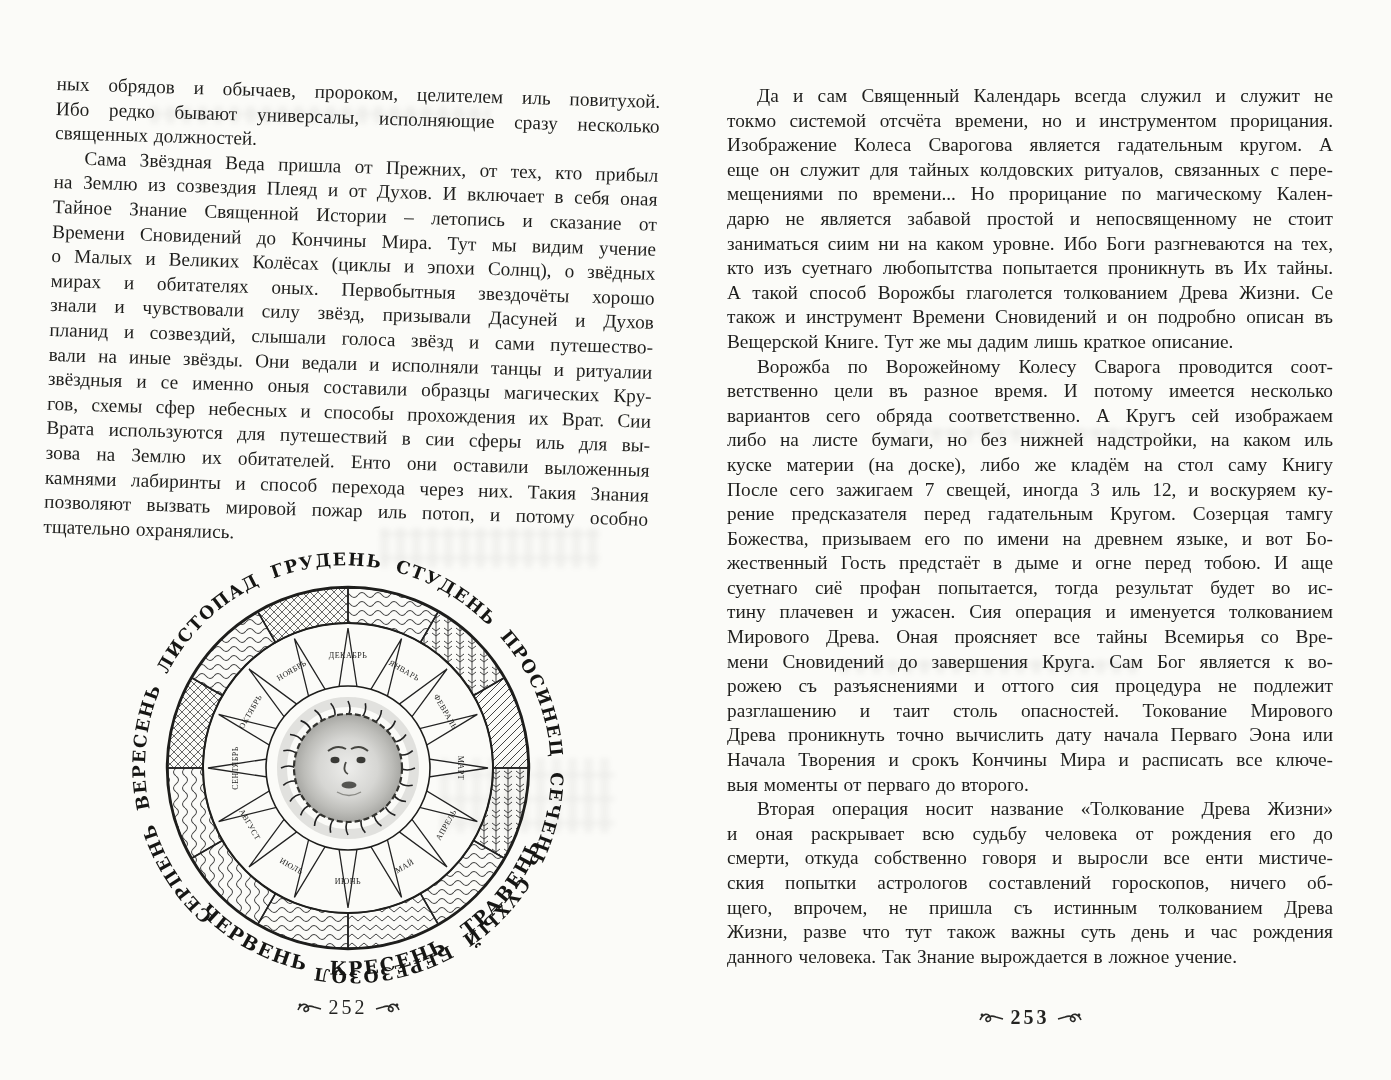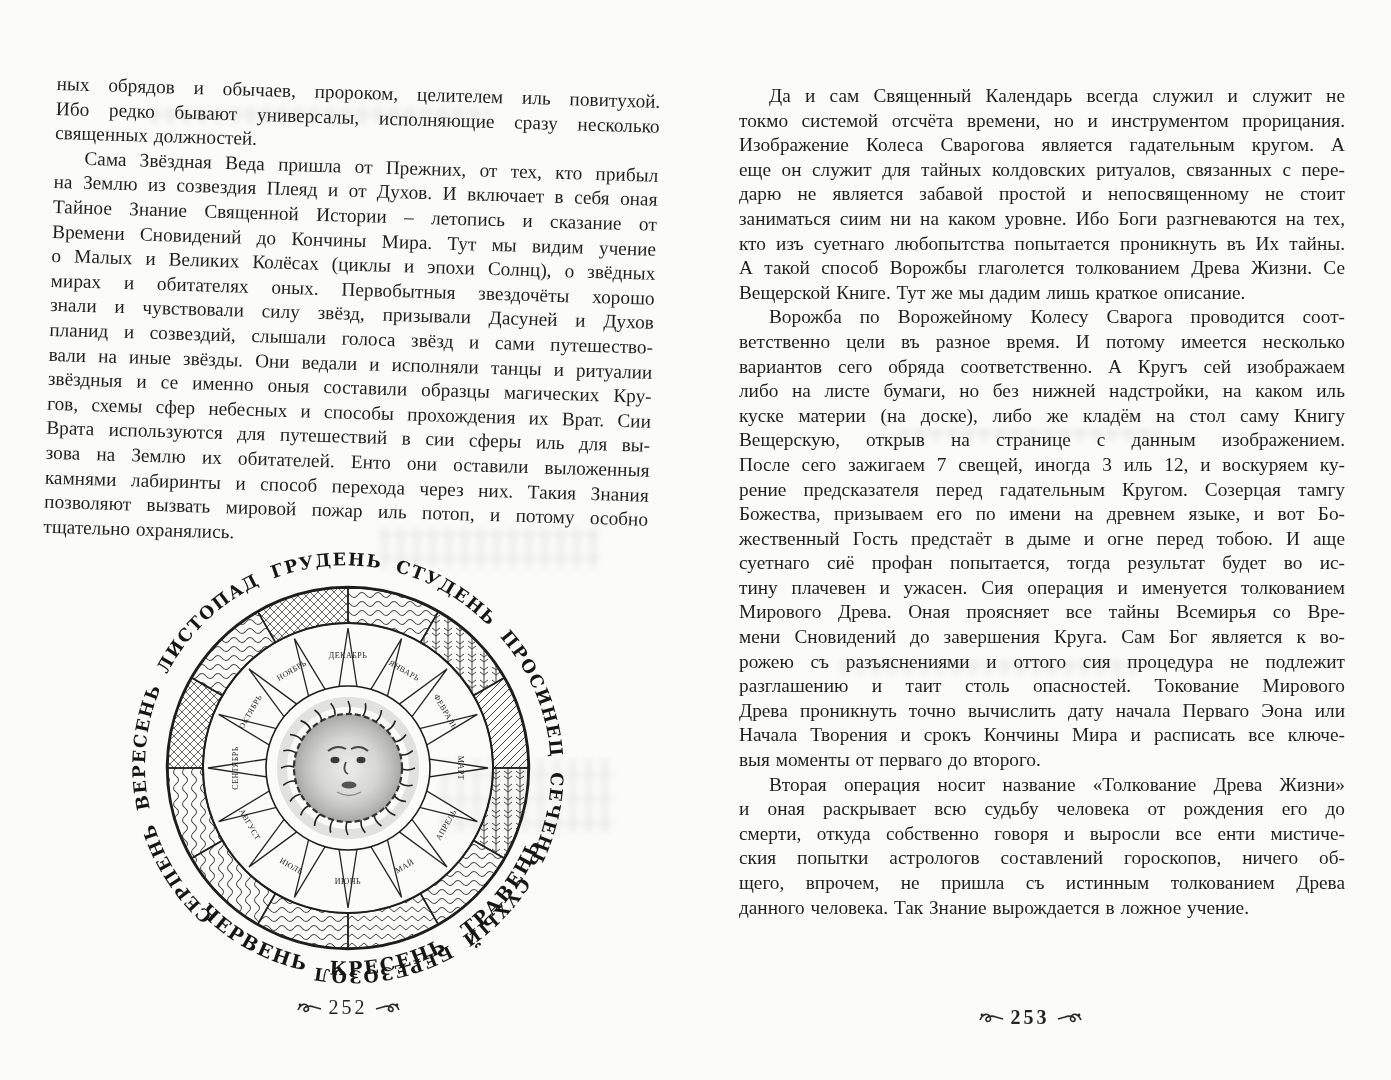--- a/index.html
+++ b/index.html
@@ -3,21 +3,21 @@
 <meta charset="utf-8">
 <style>
   html,body{margin:0;padding:0;}
   .screen{position:relative;width:1391px;height:1080px;background:#fbfbf8;overflow:hidden;
           font-family:"Liberation Serif",serif;color:#1f1f1d;}
   .page{position:absolute;top:0;height:1080px;}
   .page.left{left:0;width:695px;}
   .page.right{left:695px;width:696px;}
   .textblock{position:absolute;font-size:19.3px;line-height:24.6px;}
   .textblock.tb-left{left:57px;top:72px;width:604px;transform:rotate(1.7deg);transform-origin:0 0;}
-  .textblock.tb-right{left:32px;top:84px;width:606px;margin-left:12px;}
+  .textblock.tb-right{left:32px;top:84px;width:606px;}
   .para{margin:0;}
   .para.indent .line:first-child{text-indent:30px;}
   .line{text-align:justify;text-align-last:justify;word-spacing:1px;white-space:normal;}
   .line.last{text-align-last:left;}
   .pageno{position:absolute;font-size:20px;letter-spacing:3px;color:#232321;
           display:flex;align-items:center;justify-content:center;gap:6px;}
   .pageno.no-left{left:118px;top:996px;width:460px;}
   .pageno.no-right{left:32px;top:1006px;width:606px;font-weight:bold;}
   .orn{display:inline-block;}
   .orn.flip{transform:scaleX(-1);}
@@ -218,53 +218,55 @@
   <div class="page right">
     <div class="ghost" style="left:205px;top:428px;width:260px;height:14px;"></div>
     <div class="ghost" style="left:145px;top:660px;width:300px;height:14px;"></div>
 
     <div class="textblock tb-right">
         <div class="para indent">
           <div class="line">Да и сам Священный Календарь всегда служил и служит не</div>
           <div class="line">токмо системой отсчёта времени, но и инструментом прорицания.</div>
           <div class="line">Изображение Колеса Сварогова является гадательным кругом. А</div>
           <div class="line">еще он служит для тайных колдовских ритуалов, связанных с пере-</div>
+          <div class="line">мещениями по времени... Но прорицание по магическому Кален-</div>
           <div class="line">дарю не является забавой простой и непосвященному не стоит</div>
           <div class="line">заниматься сиим ни на каком уровне. Ибо Боги разгневаются на тех,</div>
           <div class="line">кто изъ суетнаго любопытства попытается проникнуть въ Их тайны.</div>
           <div class="line">А такой способ Ворожбы глаголется толкованием Древа Жизни. Се</div>
+          <div class="line">також и инструмент Времени Сновидений и он подробно описан въ</div>
           <div class="line last">Вещерской Книге. Тут же мы дадим лишь краткое описание.</div>
         </div>
         <div class="para indent">
           <div class="line">Ворожба по Ворожейному Колесу Сварога проводится соот-</div>
           <div class="line">ветственно цели въ разное время. И потому имеется несколько</div>
           <div class="line">вариантов сего обряда соответственно. А Кругъ сей изображаем</div>
           <div class="line">либо на листе бумаги, но без нижней надстройки, на каком иль</div>
           <div class="line">куске материи (на доске), либо же кладём на стол саму Книгу</div>
-          <div class="line">Вещерскую, открыв на странице с данным изображением.</div>
           <div class="line">После сего зажигаем 7 свещей, иногда 3 иль 12, и воскуряем ку-</div>
           <div class="line">рение предсказателя перед гадательным Кругом. Созерцая тамгу</div>
           <div class="line">Божества, призываем его по имени на древнем языке, и вот Бо-</div>
           <div class="line">жественный Гость предстаёт в дыме и огне перед тобою. И аще</div>
           <div class="line">суетнаго сиё профан попытается, тогда результат будет во ис-</div>
           <div class="line">тину плачевен и ужасен. Сия операция и именуется толкованием</div>
           <div class="line">Мирового Древа. Оная проясняет все тайны Всемирья со Вре-</div>
           <div class="line">мени Сновидений до завершения Круга. Сам Бог является к во-</div>
           <div class="line">рожею съ разъяснениями и оттого сия процедура не подлежит</div>
           <div class="line">разглашению и таит столь опасностей. Токование Мирового</div>
           <div class="line">Древа проникнуть точно вычислить дату начала Перваго Эона или</div>
           <div class="line">Начала Творения и срокъ Кончины Мира и расписать все ключе-</div>
           <div class="line last">выя моменты от перваго до второго.</div>
         </div>
         <div class="para indent">
           <div class="line">Вторая операция носит название «Толкование Древа Жизни»</div>
           <div class="line">и оная раскрывает всю судьбу человека от рождения его до</div>
           <div class="line">смерти, откуда собственно говоря и выросли все енти мистиче-</div>
           <div class="line">ския попытки астрологов составлений гороскопов, ничего об-</div>
           <div class="line">щего, впрочем, не пришла съ истинным толкованием Древа</div>
+          <div class="line">Жизни, разве что тут також важны суть день и час рождения</div>
           <div class="line last">данного человека. Так Знание вырождается в ложное учение.</div>
         </div>
       </div>
 
     <div class="pageno no-right">
       <svg class="orn" width="26" height="14" viewBox="0 0 26 14">
         <path d="M1 9 C4 2 9 2 11 6 C13 10 8 12 7 9 C6 6 12 4 17 6 L24 8" fill="none" stroke="#2a2a28" stroke-width="1.6"></path>
         <circle cx="3" cy="4" r="1.4" fill="#2a2a28"></circle>
       </svg>
       <span>253</span>

